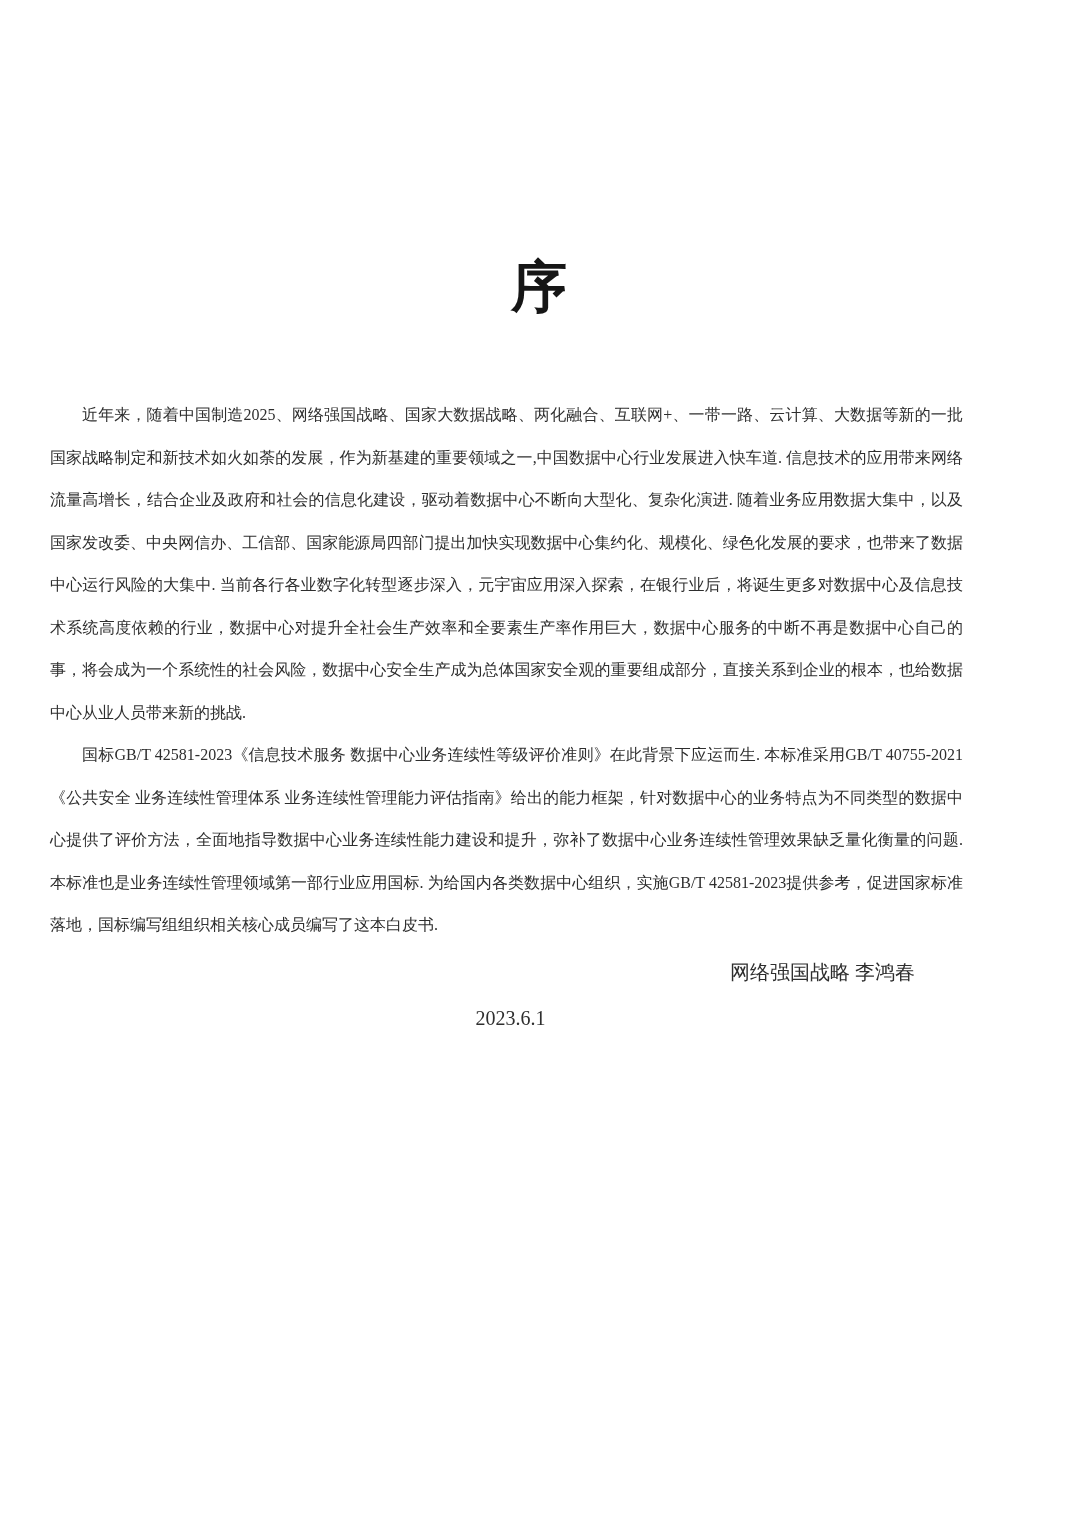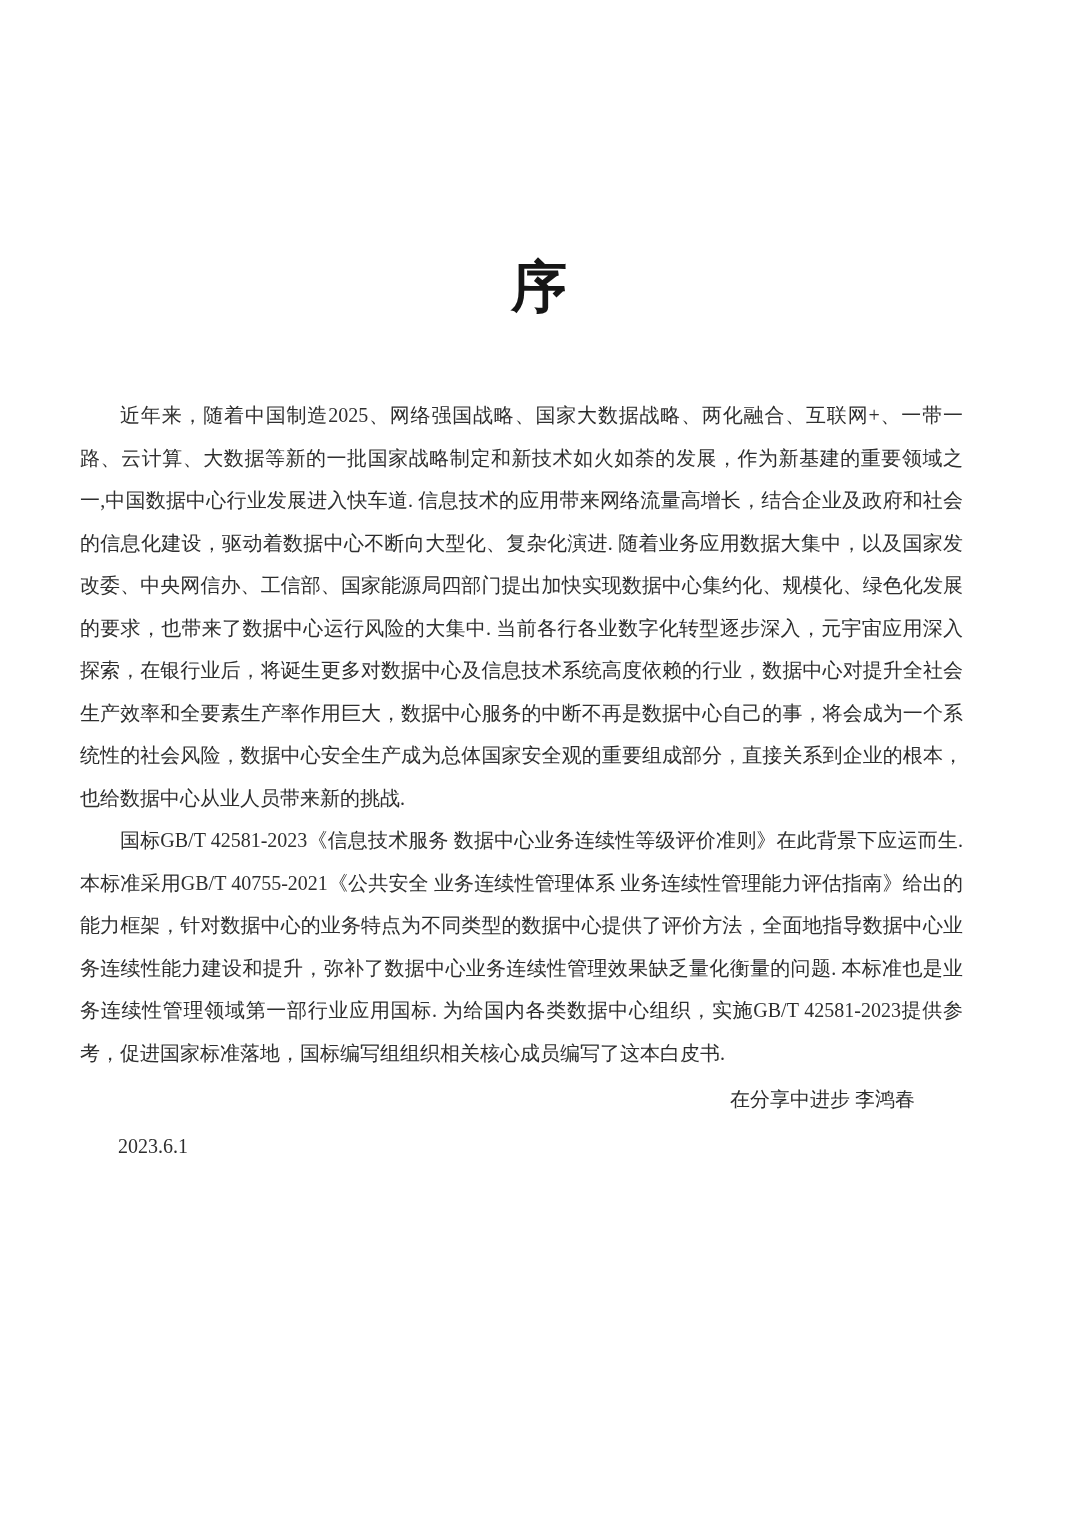--- a/index.html
+++ b/index.html
@@ -21,56 +21,56 @@
   .page-title {
     margin-top: 252px;
     text-align: center;
     font-size: 56px;
     font-weight: 700;
     color: #161616;
     line-height: 70px;
     letter-spacing: 2px;
   }
   .body-text {
-    margin: 72px 117px 0 80px;
-    font-size: 20px;
+    margin: 72px 117px 0 50px;
+    font-size: 16px;
     line-height: 42.5px;
     text-align: justify;
     text-justify: inter-ideograph;
   }
   .body-text p {
     margin: 0;
     padding: 0;
     text-indent: 2em;
   }
   .signature-block {
     margin: 4px 117px 0 118px;
     font-size: 20px;
     line-height: 42.5px;
   }
   .signature-line {
     text-align: right;
     padding-right: 48px;
   }
   .date-line {
-    text-align: left;
+    text-align: center;
     padding-right: 60px;
     margin-top: 4px;
   }
 </style>
 </head>
 <body>
 
 <div class="page">
 
   <h1 class="page-title">序</h1>
 
   <div class="body-text">
     <p>近年来，随着中国制造2025、网络强国战略、国家大数据战略、两化融合、互联网+、一带一路、云计算、大数据等新的一批国家战略制定和新技术如火如荼的发展，作为新基建的重要领域之一,中国数据中心行业发展进入快车道. 信息技术的应用带来网络流量高增长，结合企业及政府和社会的信息化建设，驱动着数据中心不断向大型化、复杂化演进. 随着业务应用数据大集中，以及国家发改委、中央网信办、工信部、国家能源局四部门提出加快实现数据中心集约化、规模化、绿色化发展的要求，也带来了数据中心运行风险的大集中. 当前各行各业数字化转型逐步深入，元宇宙应用深入探索，在银行业后，将诞生更多对数据中心及信息技术系统高度依赖的行业，数据中心对提升全社会生产效率和全要素生产率作用巨大，数据中心服务的中断不再是数据中心自己的事，将会成为一个系统性的社会风险，数据中心安全生产成为总体国家安全观的重要组成部分，直接关系到企业的根本，也给数据中心从业人员带来新的挑战.</p>
     <p>国标GB/T 42581-2023《信息技术服务 数据中心业务连续性等级评价准则》在此背景下应运而生. 本标准采用GB/T 40755-2021《公共安全 业务连续性管理体系 业务连续性管理能力评估指南》给出的能力框架，针对数据中心的业务特点为不同类型的数据中心提供了评价方法，全面地指导数据中心业务连续性能力建设和提升，弥补了数据中心业务连续性管理效果缺乏量化衡量的问题. 本标准也是业务连续性管理领域第一部行业应用国标. 为给国内各类数据中心组织，实施GB/T 42581-2023提供参考，促进国家标准落地，国标编写组组织相关核心成员编写了这本白皮书.</p>
   </div>
 
   <div class="signature-block">
-    <div class="signature-line">在分享中进步  李鸿春</div>
+    <div class="signature-line">网络强国战略  李鸿春</div>
     <div class="date-line">2023.6.1</div>
   </div>
 
 </div>
 
 </body></html>

